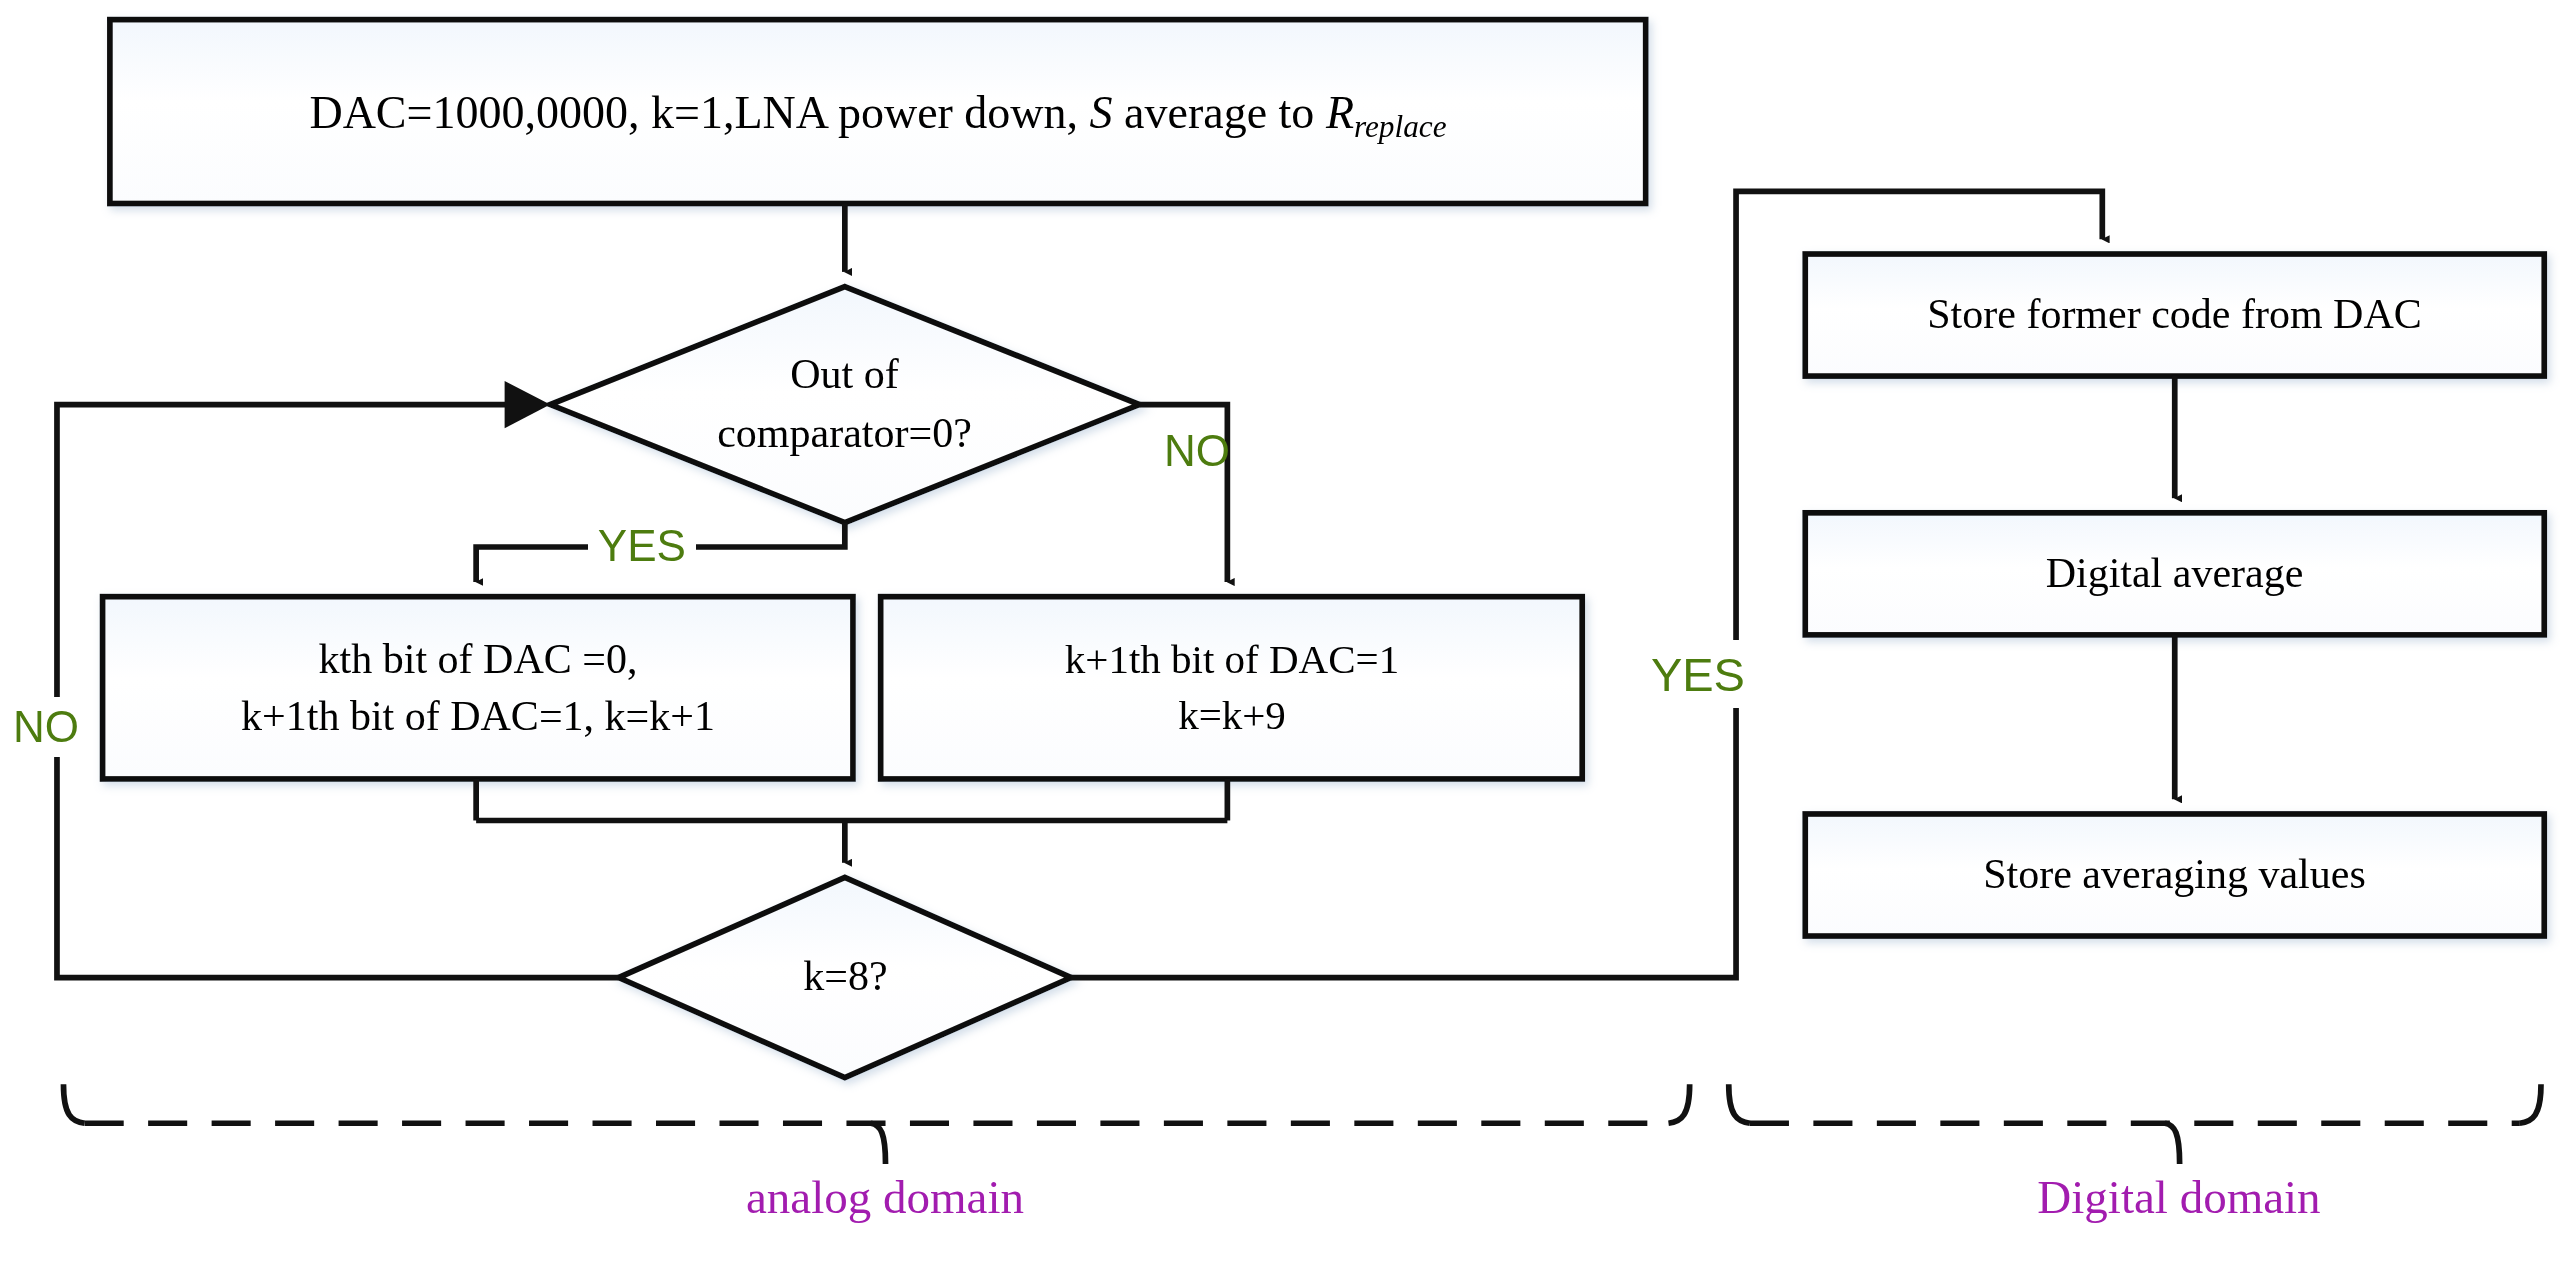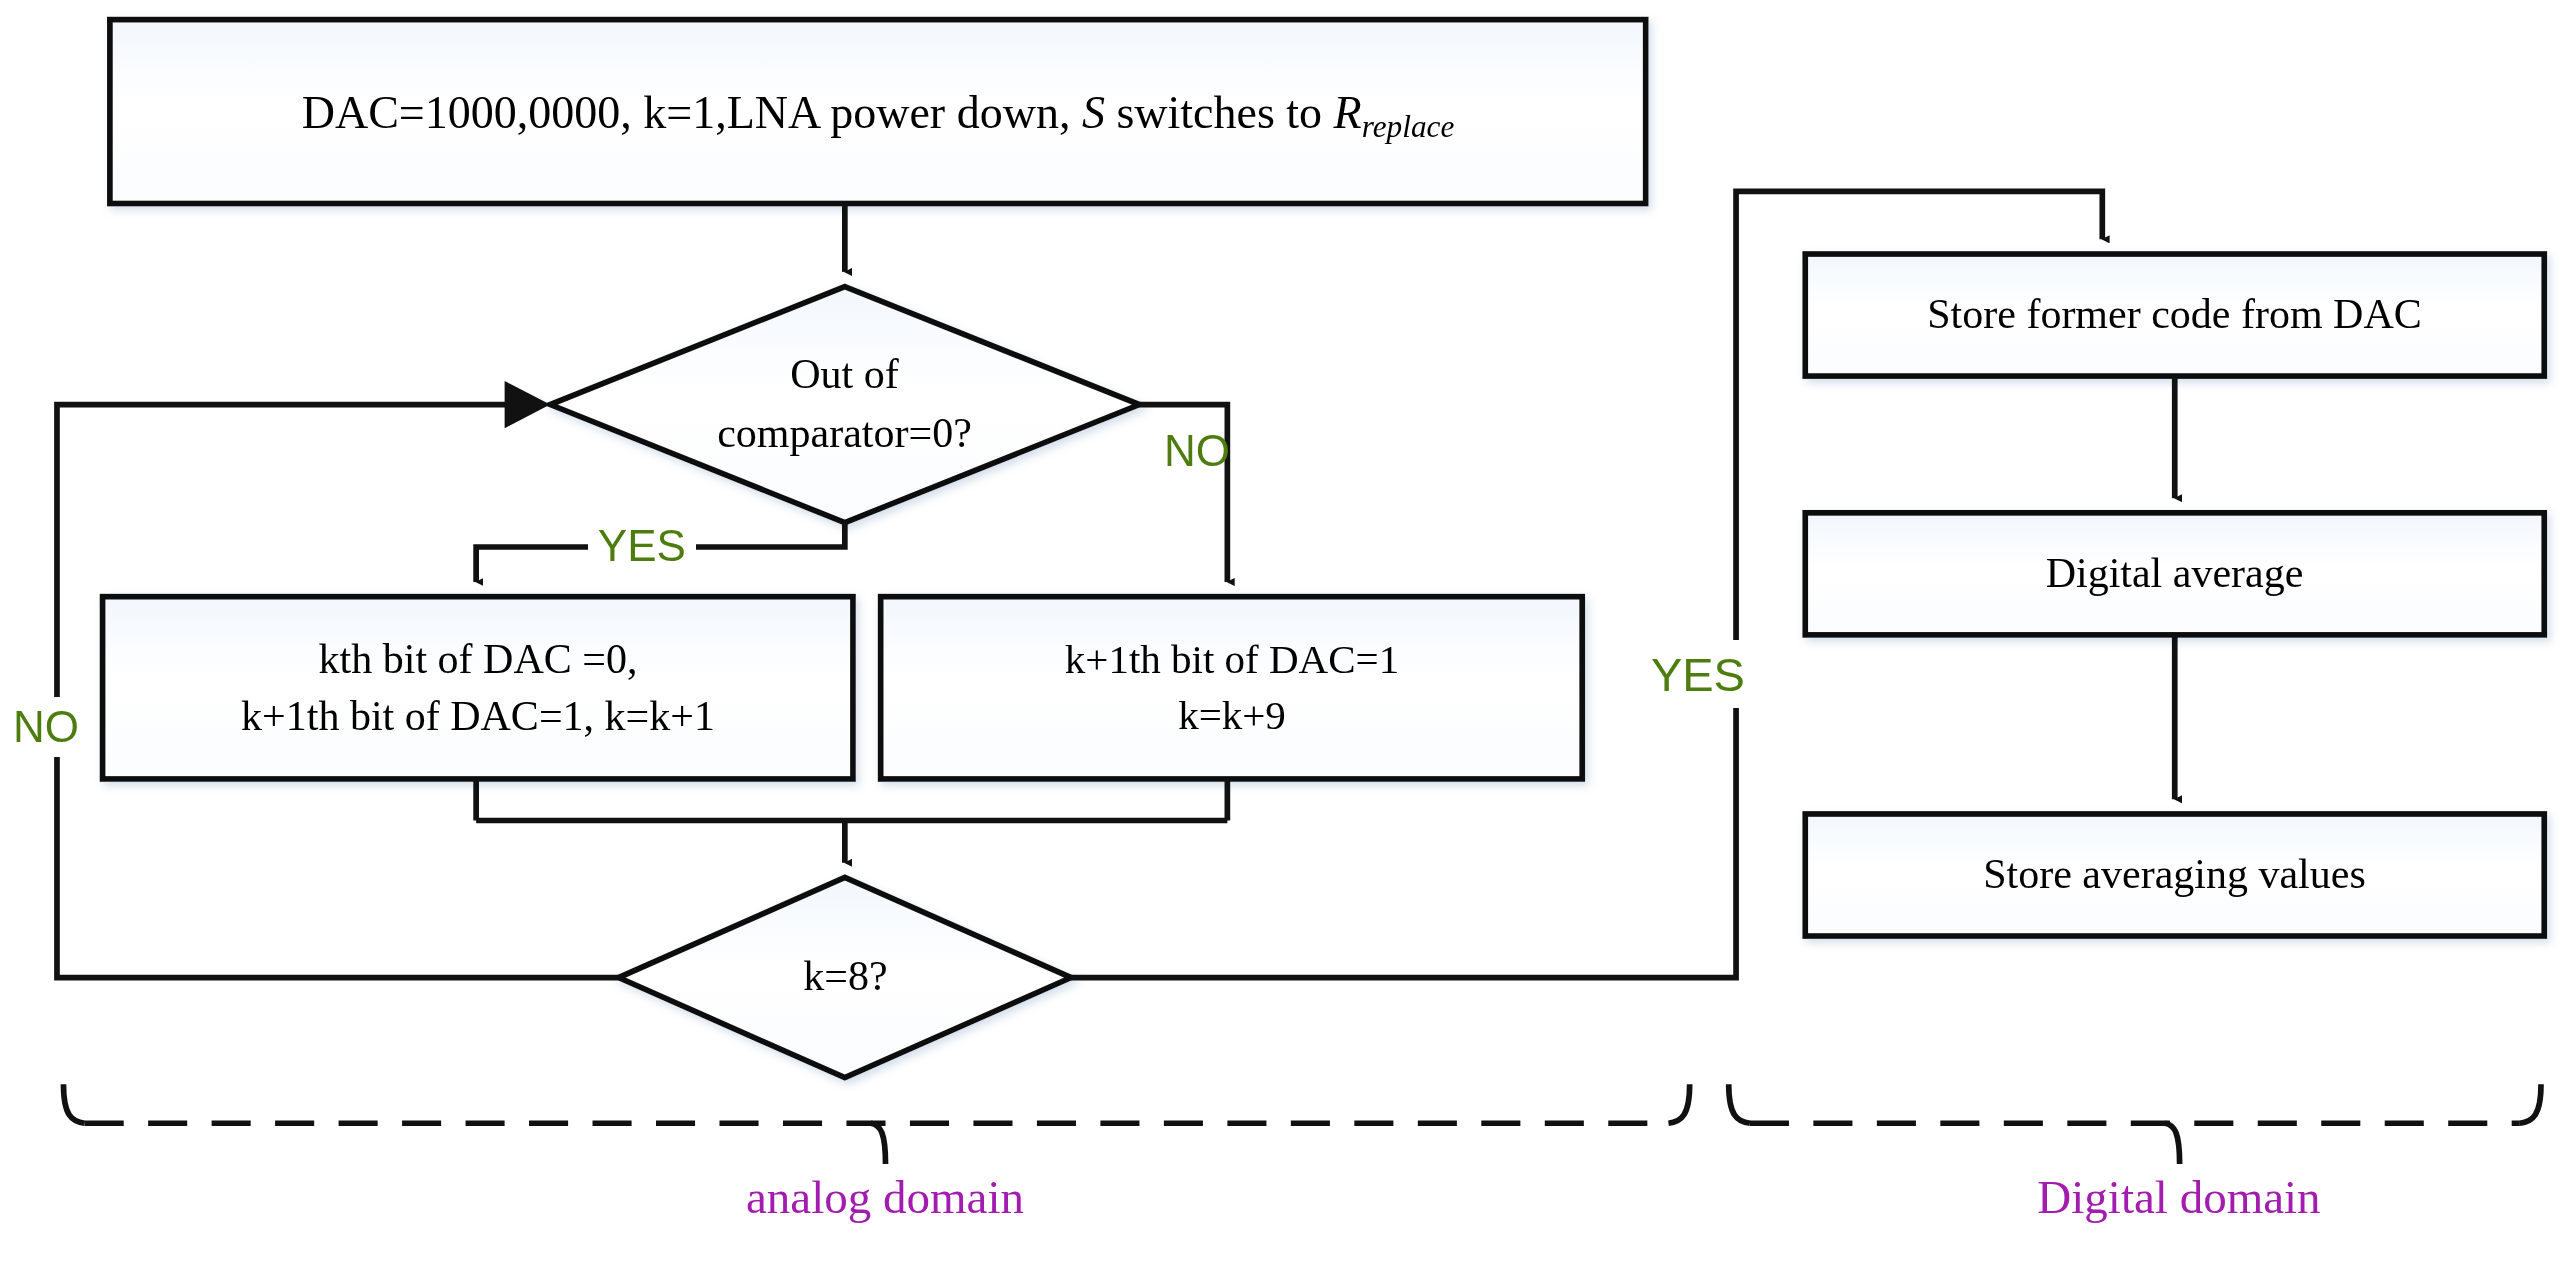--- a/index.html
+++ b/index.html
@@ -136,21 +136,21 @@
       <path d="M 1070,1380 C 1082,1382 1088,1392 1088,1430"></path>
 
       <path d="M 2124,1332 C 2124,1370 2134,1378 2150,1380"></path>
       <path d="M 2150,1380 L 3096,1380" stroke-dasharray="48 30"></path>
       <path d="M 3096,1380 C 3112,1378 3122,1370 3122,1332"></path>
       <path d="M 2660,1380 C 2672,1382 2678,1392 2678,1430"></path>
     </g>
   </svg>
 
   <div class="node-text" style="left:110px; top:19.5px; width:1536px; height:184px; font-size:46px;">
-    <span class="ln" style="margin-top:8.1px;"><span>DAC=1000,0000, k=1,LNA power down, </span><span class="ital">S</span><span> switches to </span><span class="ital">R</span><sub>replace</sub></span>
+    <span class="ln" style="margin-top:8.1px;"><span>DAC=1000,0000, k=1,LNA power down, </span><span class="ital">S</span><span> average to </span><span class="ital">R</span><sub>replace</sub></span>
   </div>
 
   <div class="node-text" style="left:550px; top:286px; width:589px; height:236px; font-size:42px;">
     <span class="ln">Out of</span>
     <span class="ln" style="margin-top:11.4px;">comparator=0?</span>
   </div>
 
   <div class="node-text" style="left:103px; top:597px; width:750px; height:182px; font-size:42px;">
     <span class="ln">kth bit of DAC =0,</span>
     <span class="ln" style="margin-top:9.8px;">k+1th bit of DAC=1, k=k+1</span>

